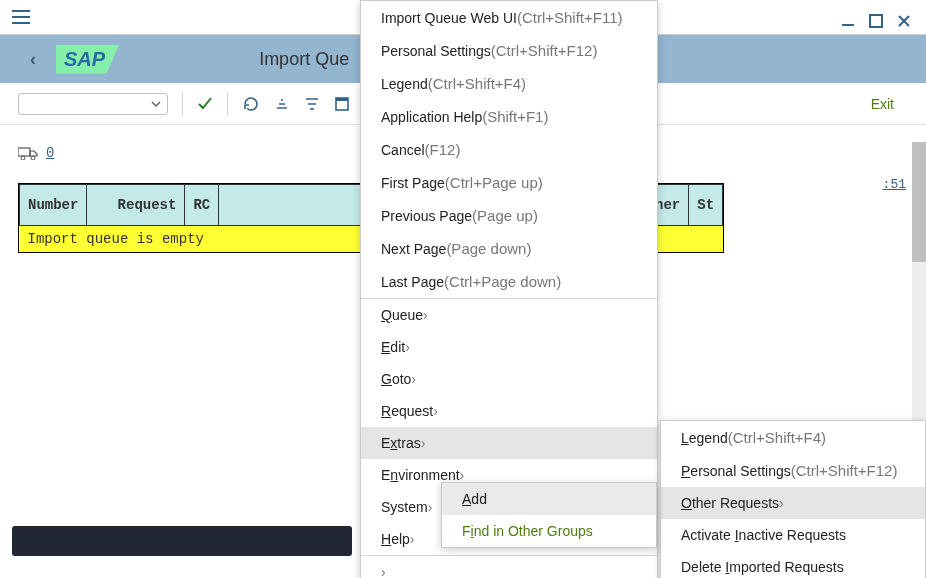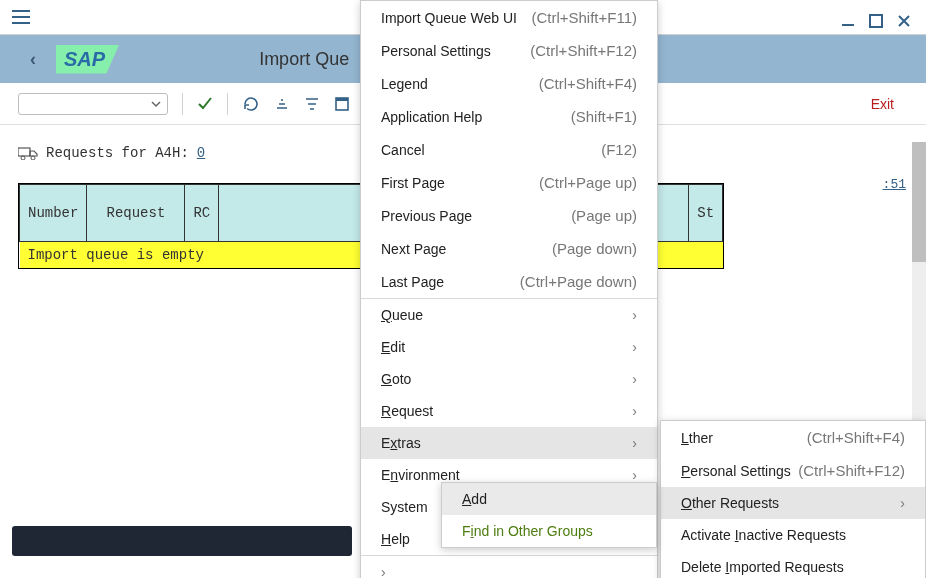--- a/index.html
+++ b/index.html
@@ -15,52 +15,52 @@
     .sap-logo { background: #86efac; color: #2a6aa6; font-weight: bold; font-style: italic; padding: 3px 14px 3px 8px; font-size: 20px; clip-path: polygon(0 0, 100% 0, 80% 100%, 0 100%); margin-right: 140px; }
     .page-title { color: #333; font-size: 18px; }
     
     .winctrls2 { position: absolute; top: 13px; right: 14px; display: flex; gap: 12px; align-items: center; z-index: 50; }
     
     
     .toolbar { height: 42px; border-bottom: 1px solid #e0e0e0; display: flex; align-items: center; padding: 0 18px; gap: 14px; background: #fff; }
     .combo { width: 150px; height: 22px; border: 1px solid #bdbdbd; border-radius: 3px; display: flex; align-items: center; justify-content: flex-end; padding: 0 6px; background: #fff; color: #666; font-size: 11px; cursor: pointer; }
     .sep { width: 1px; height: 22px; background: #d0d0d0; }
     .tb-icon { color: #346187; font-size: 15px; cursor: pointer; display:flex; align-items:center; }
-    .exit-btn { margin-left: auto; color: #b91c1c; font-size: 14px; cursor: pointer; padding-right: 14px;}
+    .exit-btn { margin-left: auto; color: #4d7c0f; font-size: 14px; cursor: pointer; padding-right: 14px;}
     
     
     .content { padding: 20px 18px; font-family: 'Courier New', monospace; font-size: 14px; color: #333; position: relative;}
     .req-line { display: flex; align-items: center; gap: 8px; margin-bottom: 22px;}
     .truck-icon { color: #555; }
     .req-count { color: #346187; text-decoration: underline; }
     
     .grid { border: 1px solid #000; display: inline-block; }
     .grid table { border-collapse: collapse; }
-    .grid th { background: #c4e9e9; border: 1px solid #333; padding: 20px 8px; font-weight: normal; text-align: center; font-family: 'Courier New', monospace; }
+    .grid th { background: #c4e9e9; border: 1px solid #333; padding: 12px 8px; font-weight: bold; text-align: right; font-family: 'Courier New', monospace; }
     .grid th.number { width: 64px;}
     .grid th.request { width: 98px;}
     .grid th.rc { width: 28px;}
     .grid th.owner { width: 470px;}
     .grid th.st { width: 28px;}
     .grid td.msg { background: #ffff33; padding: 5px 8px; font-family: 'Courier New', monospace; }
     
     
     .footer-bar { position:absolute; left:12px; bottom:22px; width:340px; height:30px; background:#1e2733; border-radius:3px;}
     
     
     .time-stamp { position:absolute; right:20px; top:177px; font-family:'Courier New',monospace; color:#346187; text-decoration: underline;}
     
     
     .vscroll { position:absolute; right:0; top:142px; width:14px; height:430px; background:#eee;}
     .vscroll .thumb { position:absolute; top:0; width:14px; height:120px; background:#bfbfbf;}
     .vscroll .arrow { position:absolute; left:2px; font-size:10px; color:#555;}
     
     
     .menu { position: absolute; top: 0; left: 360px; width: 298px; background: #fff; box-shadow: 0 2px 8px rgba(0,0,0,0.2); border: 1px solid #ccc; z-index: 100; }
-    .menu-item { display: flex; align-items: center; justify-content: space-between; padding: 8px 20px; font-size: 14px; color: #222; cursor: pointer; min-height: 32px;}
+    .menu-item { display: flex; align-items: center; justify-content: flex-start; padding: 8px 20px; font-size: 14px; color: #222; cursor: pointer; min-height: 32px;}
     .menu-item:hover, .menu-item.hover { background: #e5e5e5; }
     .menu-shortcut { color: #777; font-size: 15px; }
     .menu-divider { height: 1px; background: #d8d8d8; margin: 0; }
     .menu-chevron { color: #777; font-size: 14px; }
     
     
     .submenu-ex { position:absolute; top: 420px; left: 660px; width: 266px; background:#fff; box-shadow: 0 2px 8px rgba(0,0,0,0.2); border:1px solid #ccc; z-index: 120;}
     
     
     .submenu-or { position:absolute; top: 482px; left: 441px; width: 216px; background:#fff; box-shadow: 0 2px 8px rgba(0,0,0,0.2); border:1px solid #ccc; z-index: 140;}
@@ -147,21 +147,20 @@
 <div class="content">
   <div class="req-line">
     <span class="truck-icon">
       <svg width="20" height="14" viewBox="0 0 20 14">
           <rect x="0" y="2" width="12" height="8" fill="none" stroke="#555" stroke-width="1.2"></rect>
           <path d="M12 5h4l3 3v2h-7z" fill="none" stroke="#555" stroke-width="1.2"></path>
           <circle cx="5" cy="12" r="2" fill="none" stroke="#555"></circle>
           <circle cx="15" cy="12" r="2" fill="none" stroke="#555"></circle>
         </svg>
     </span>
-    <span>Requests for A4H:</span>
     <span class="req-count">0</span>
   </div>
   
   <div class="grid">
     <table>
       <tbody>
           <tr>
         <th class="number">Number</th>
         <th class="request">Request</th>
         <th class="rc">RC</th>
@@ -256,21 +255,21 @@
       <span class="menu-chevron">›</span>
     </div>
   <div class="menu-divider"></div>
   <div class="menu-item">
       <span class="menu-chevron">›</span>
     </div>
 </div>
 
 <div class="submenu-ex">
   <div class="menu-item">
-      <span><span></span><u class="k">L</u><span>ther</span></span>
+      <span><span></span><u class="k">L</u><span>egend</span></span>
       <span class="menu-shortcut">(Ctrl+Shift+F4)</span>
     </div>
   <div class="menu-item">
       <span><span></span><u class="k">P</u><span>ersonal Settings</span></span>
       <span class="menu-shortcut">(Ctrl+Shift+F12)</span>
     </div>
   <div class="menu-item hover">
       <span><span></span><u class="k">O</u><span>ther Requests</span></span>
       <span class="menu-chevron">›</span>
     </div>

